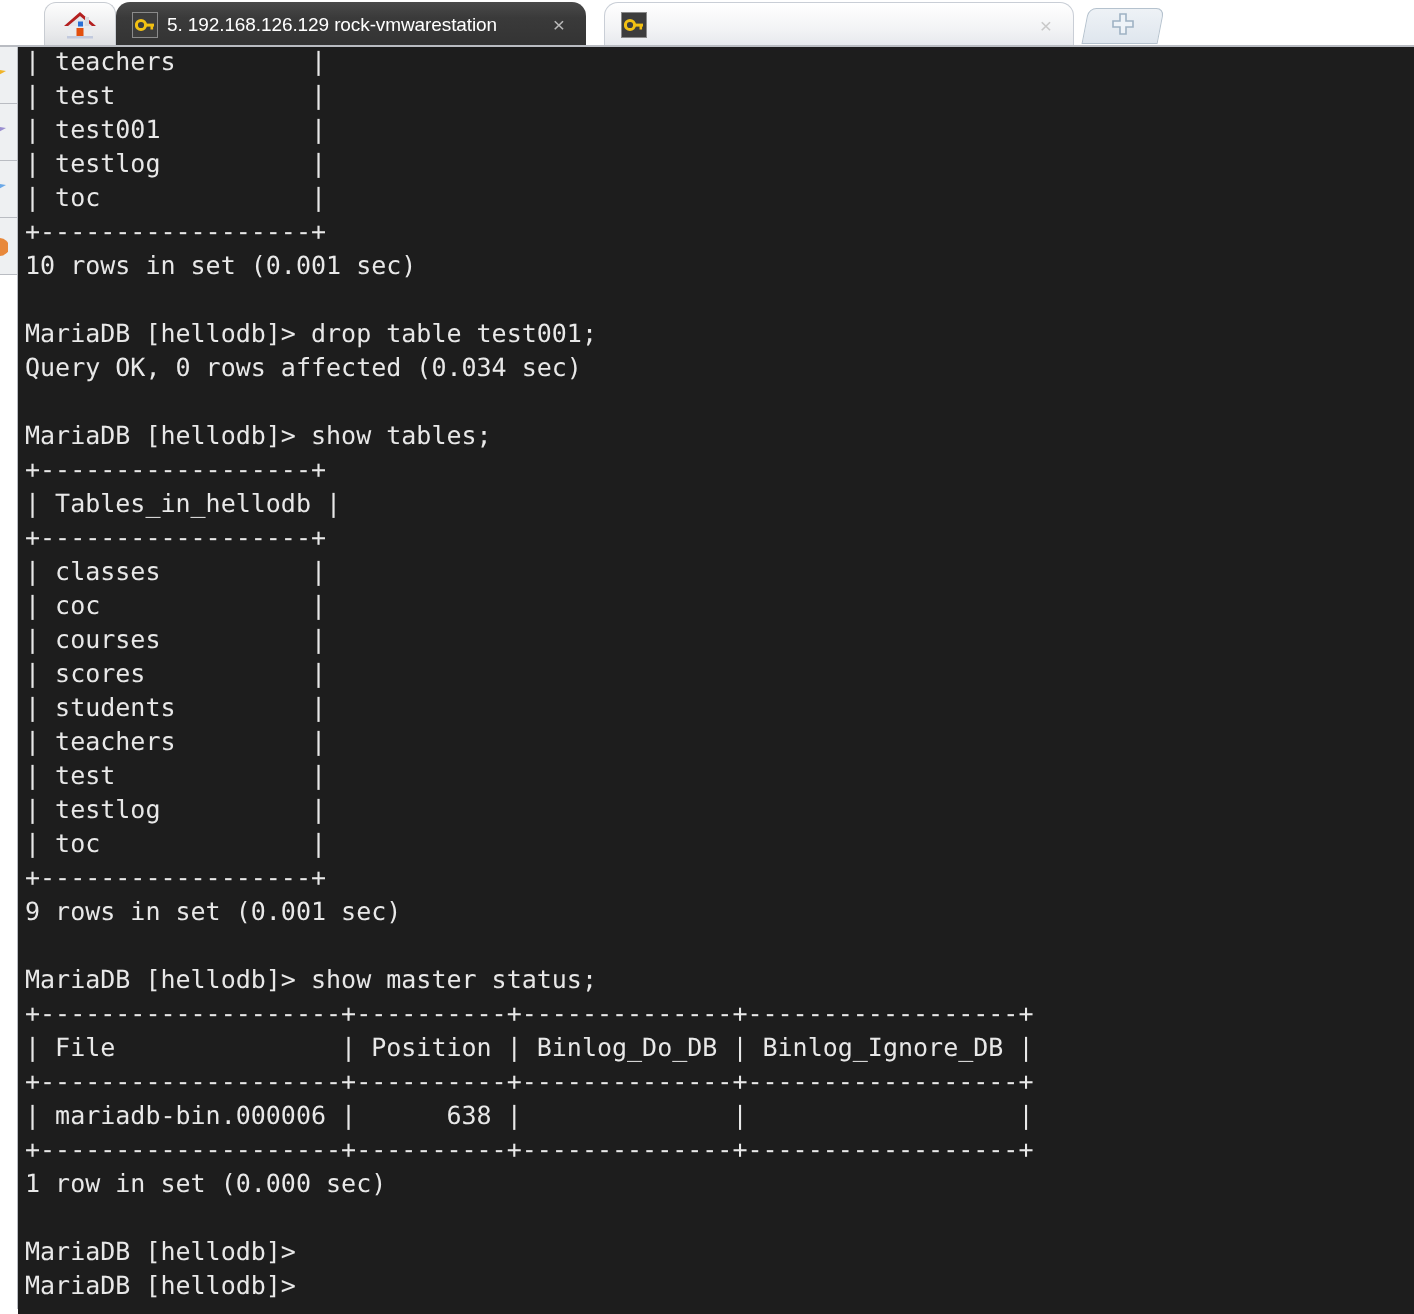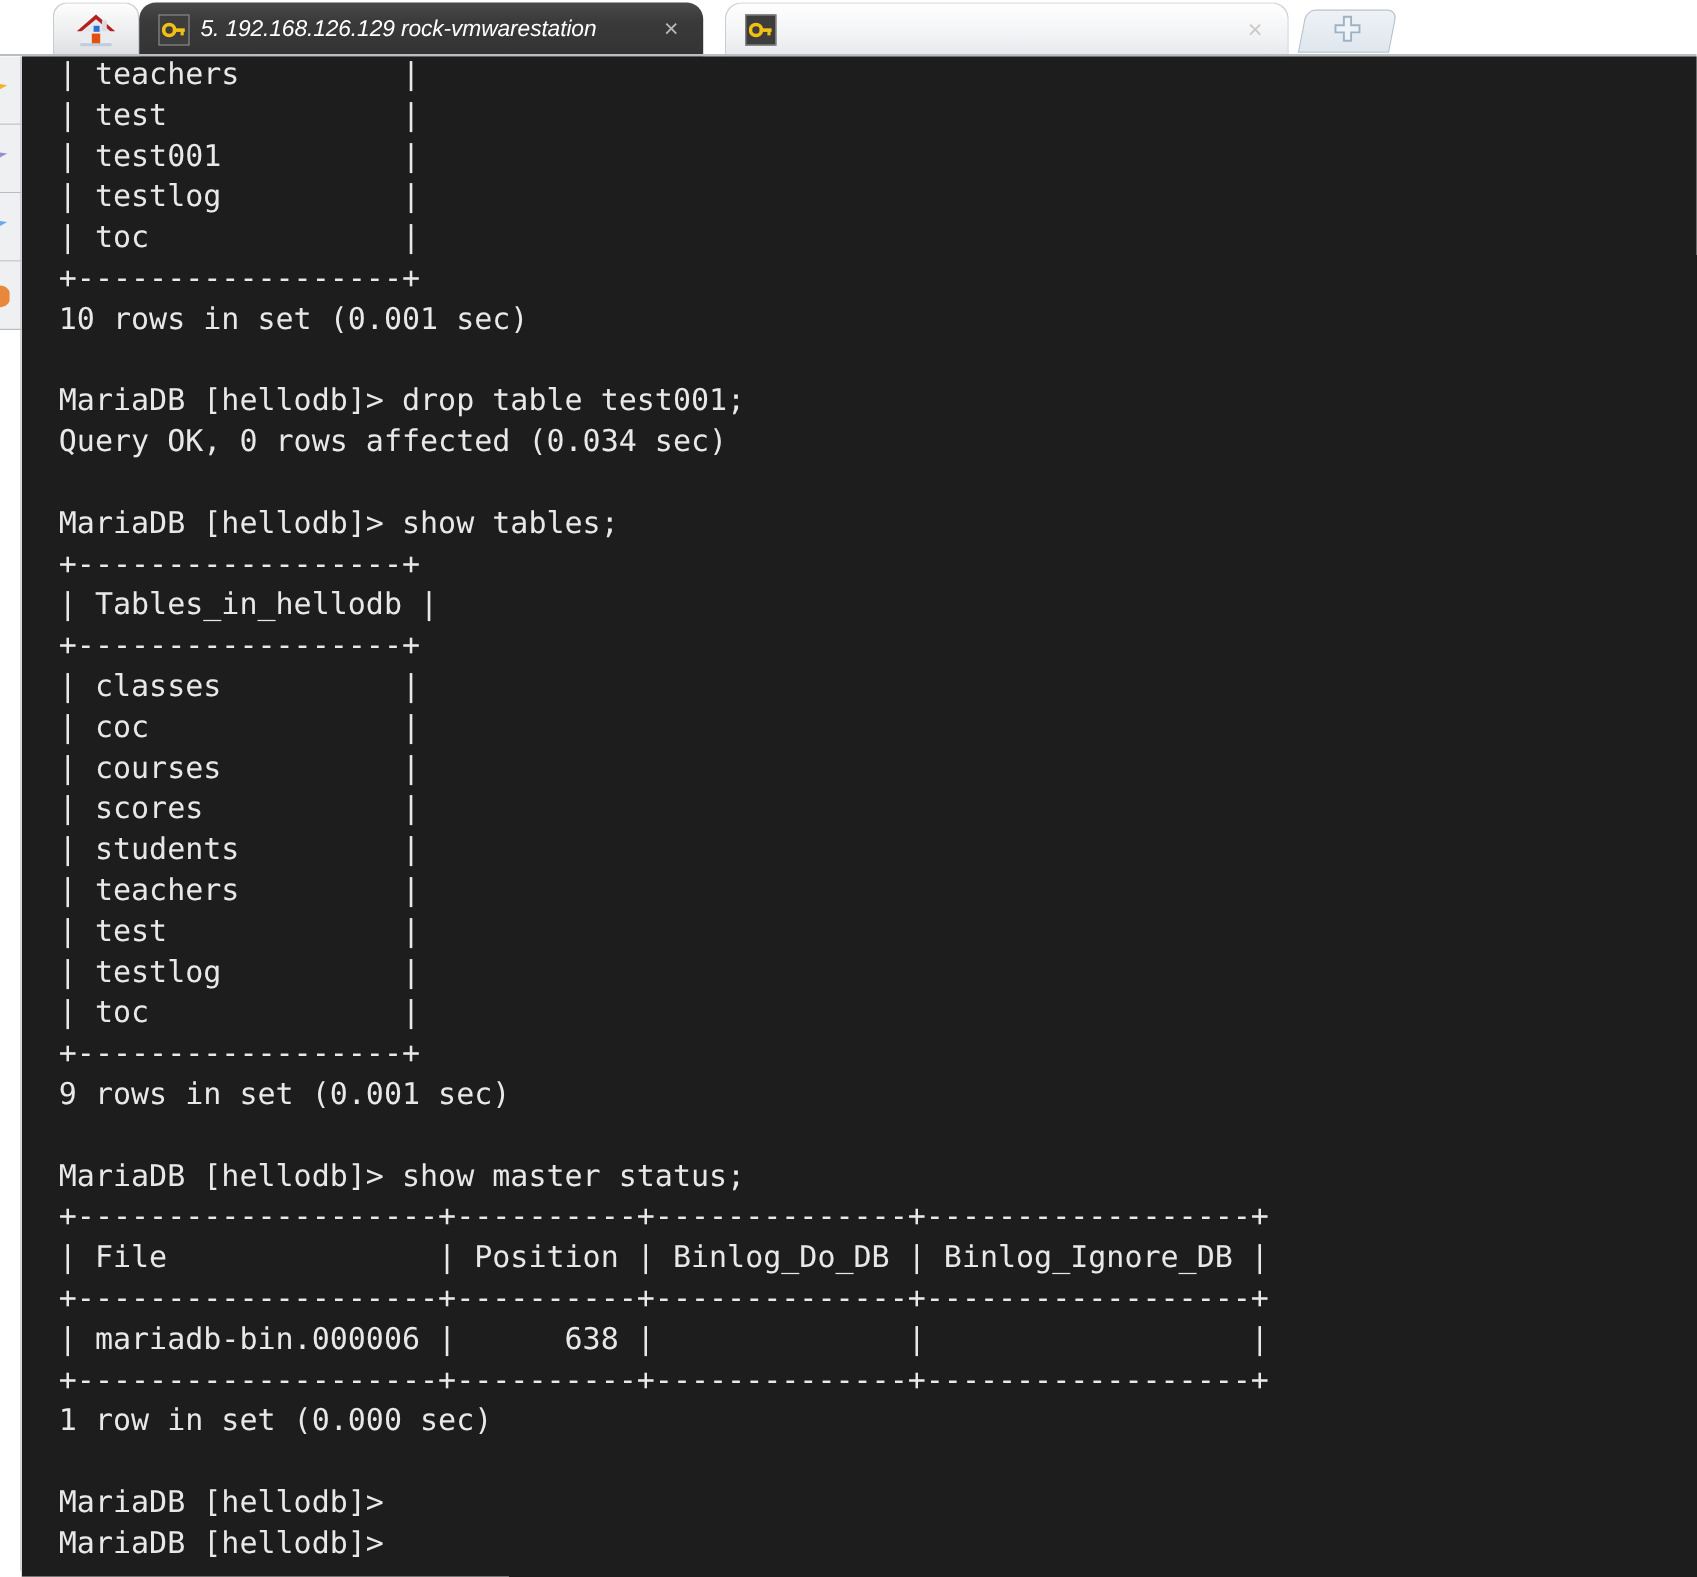--- a/index.html
+++ b/index.html
@@ -65,21 +65,20 @@
     align-items: center;
     padding-left: 16px;
     overflow: hidden;
   }
   .tab.active {
     left: 116px;
     width: 470px;
     background: linear-gradient(to bottom, #4a4a4a 0%, #3a3a3a 35%, #333333 100%);
     border-top-left-radius: 14px;
     border-top-right-radius: 14px;
-    font-style: italic;
   }
   .tab.inactive {
     left: 604px;
     width: 470px;
     background: linear-gradient(to bottom, #ffffff 0%, #f2f3f5 60%, #e6e8ec 100%);
     border-top-left-radius: 14px;
     border-top-right-radius: 14px;
     border: 1px solid #c9ced6;
     border-bottom: none;
   }
@@ -201,21 +200,21 @@
     left: 7px;
     top: -2px;
     color: #e8e8e8;
     font-family: "DejaVu Sans Mono", "Liberation Mono", monospace;
     font-size: 25px;
     line-height: 34px;
     white-space: pre;
     letter-spacing: 0px;
     text-rendering: geometricPrecision;
   }
-  .term-line { height: 34px; margin-left: 24px; }
+  .term-line { height: 34px; }
 </style>
 </head>
 <body>
 
 <div id="app">
 
   <div class="tabbar">
     <div class="tabbar-strip"></div>
 
     <div class="home-tab">

